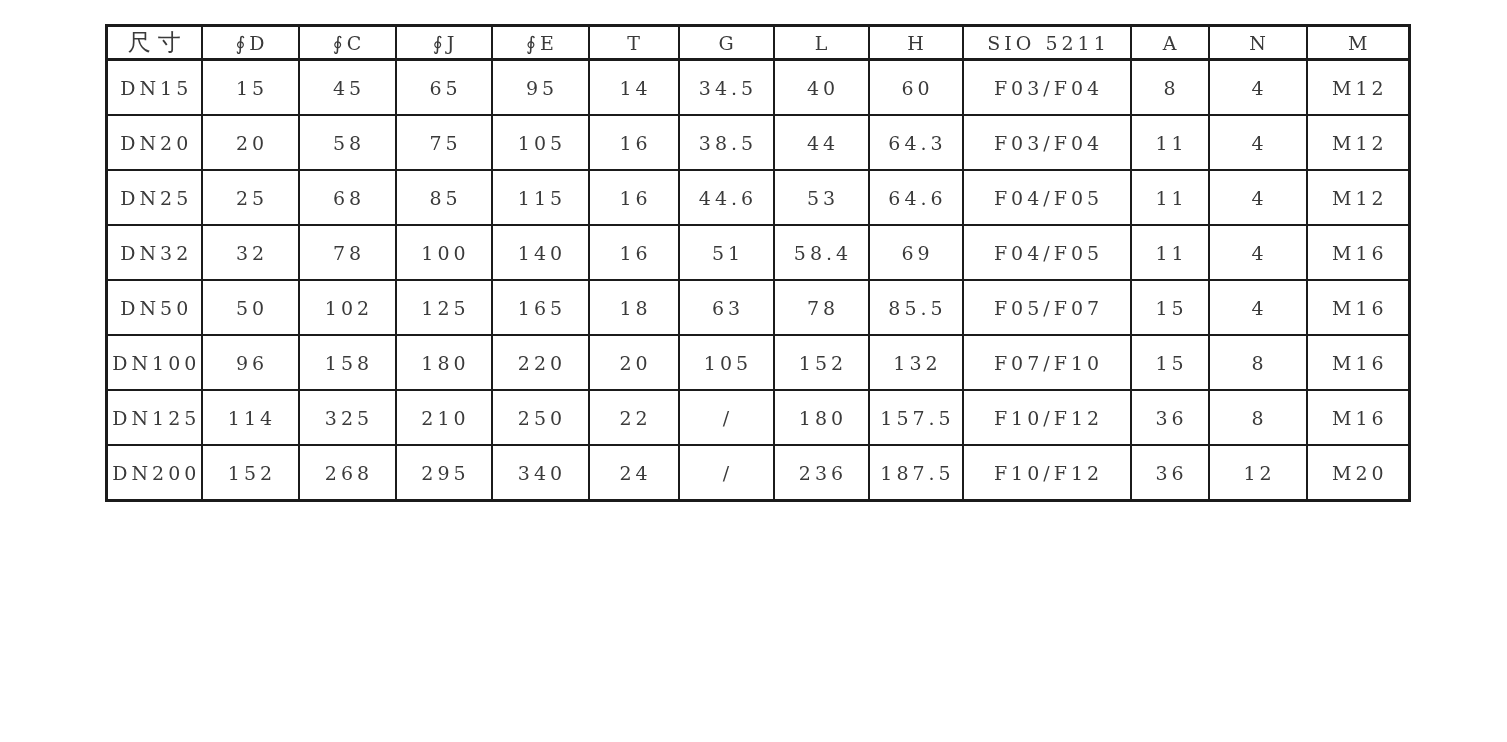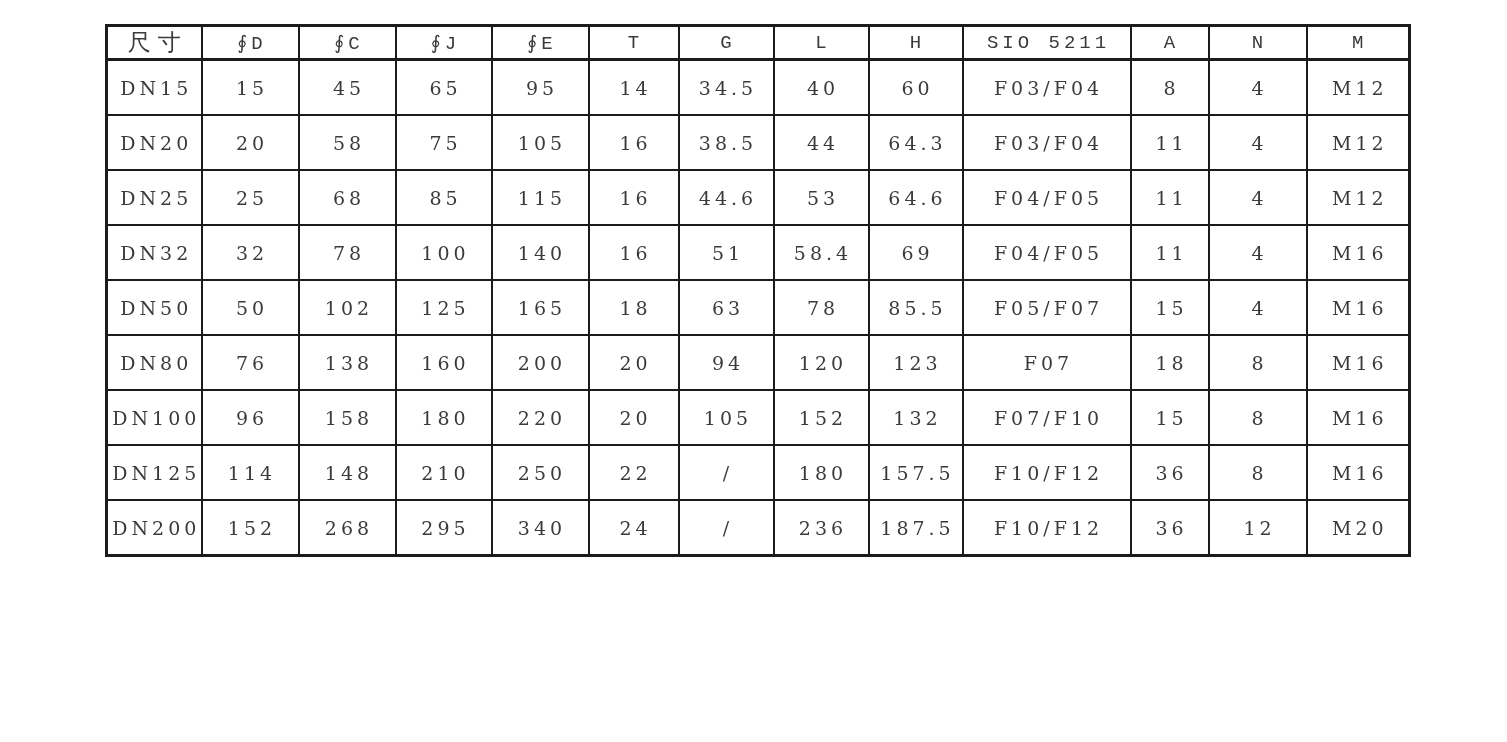--- a/index.html
+++ b/index.html
@@ -34,21 +34,20 @@
     letter-spacing: 4px;
     text-indent: 4px; 
     color: var(--text, #3a3a3a);
     padding: 0;
     white-space: nowrap;
     overflow: hidden;
   }
   .spec-table thead th {
     height: 29px;
     border-bottom: 3px solid var(--border, #1b1b1b);
-    font-family: Liberation Mono, monospace;
   }
   .spec-table thead th.cjk {
     font-size: 23px;
     letter-spacing: 7px;
     text-indent: 7px;
   }
   .spec-table tbody th,
   .spec-table tbody td {
     height: 53px;
   }
@@ -174,53 +173,38 @@
           <td>18</td>
           <td>63</td>
           <td>78</td>
           <td>85.5</td>
           <td>F05/F07</td>
           <td>15</td>
           <td>4</td>
           <td>M16</td>
         </tr>
         <tr>
-          <th>DN80</th>
-          <td>76</td>
-          <td>138</td>
-          <td>160</td>
-          <td>200</td>
-          <td>20</td>
-          <td>94</td>
-          <td>120</td>
-          <td>123</td>
-          <td>F07</td>
-          <td>18</td>
-          <td>8</td>
-          <td>M16</td>
-        </tr>
-        <tr>
           <th>DN100</th>
           <td>96</td>
           <td>158</td>
           <td>180</td>
           <td>220</td>
           <td>20</td>
           <td>105</td>
           <td>152</td>
           <td>132</td>
           <td>F07/F10</td>
           <td>15</td>
           <td>8</td>
           <td>M16</td>
         </tr>
         <tr>
           <th>DN125</th>
           <td>114</td>
-          <td>148</td>
+          <td>325</td>
           <td>210</td>
           <td>250</td>
           <td>22</td>
           <td>/</td>
           <td>180</td>
           <td>157.5</td>
           <td>F10/F12</td>
           <td>36</td>
           <td>8</td>
           <td>M16</td>

